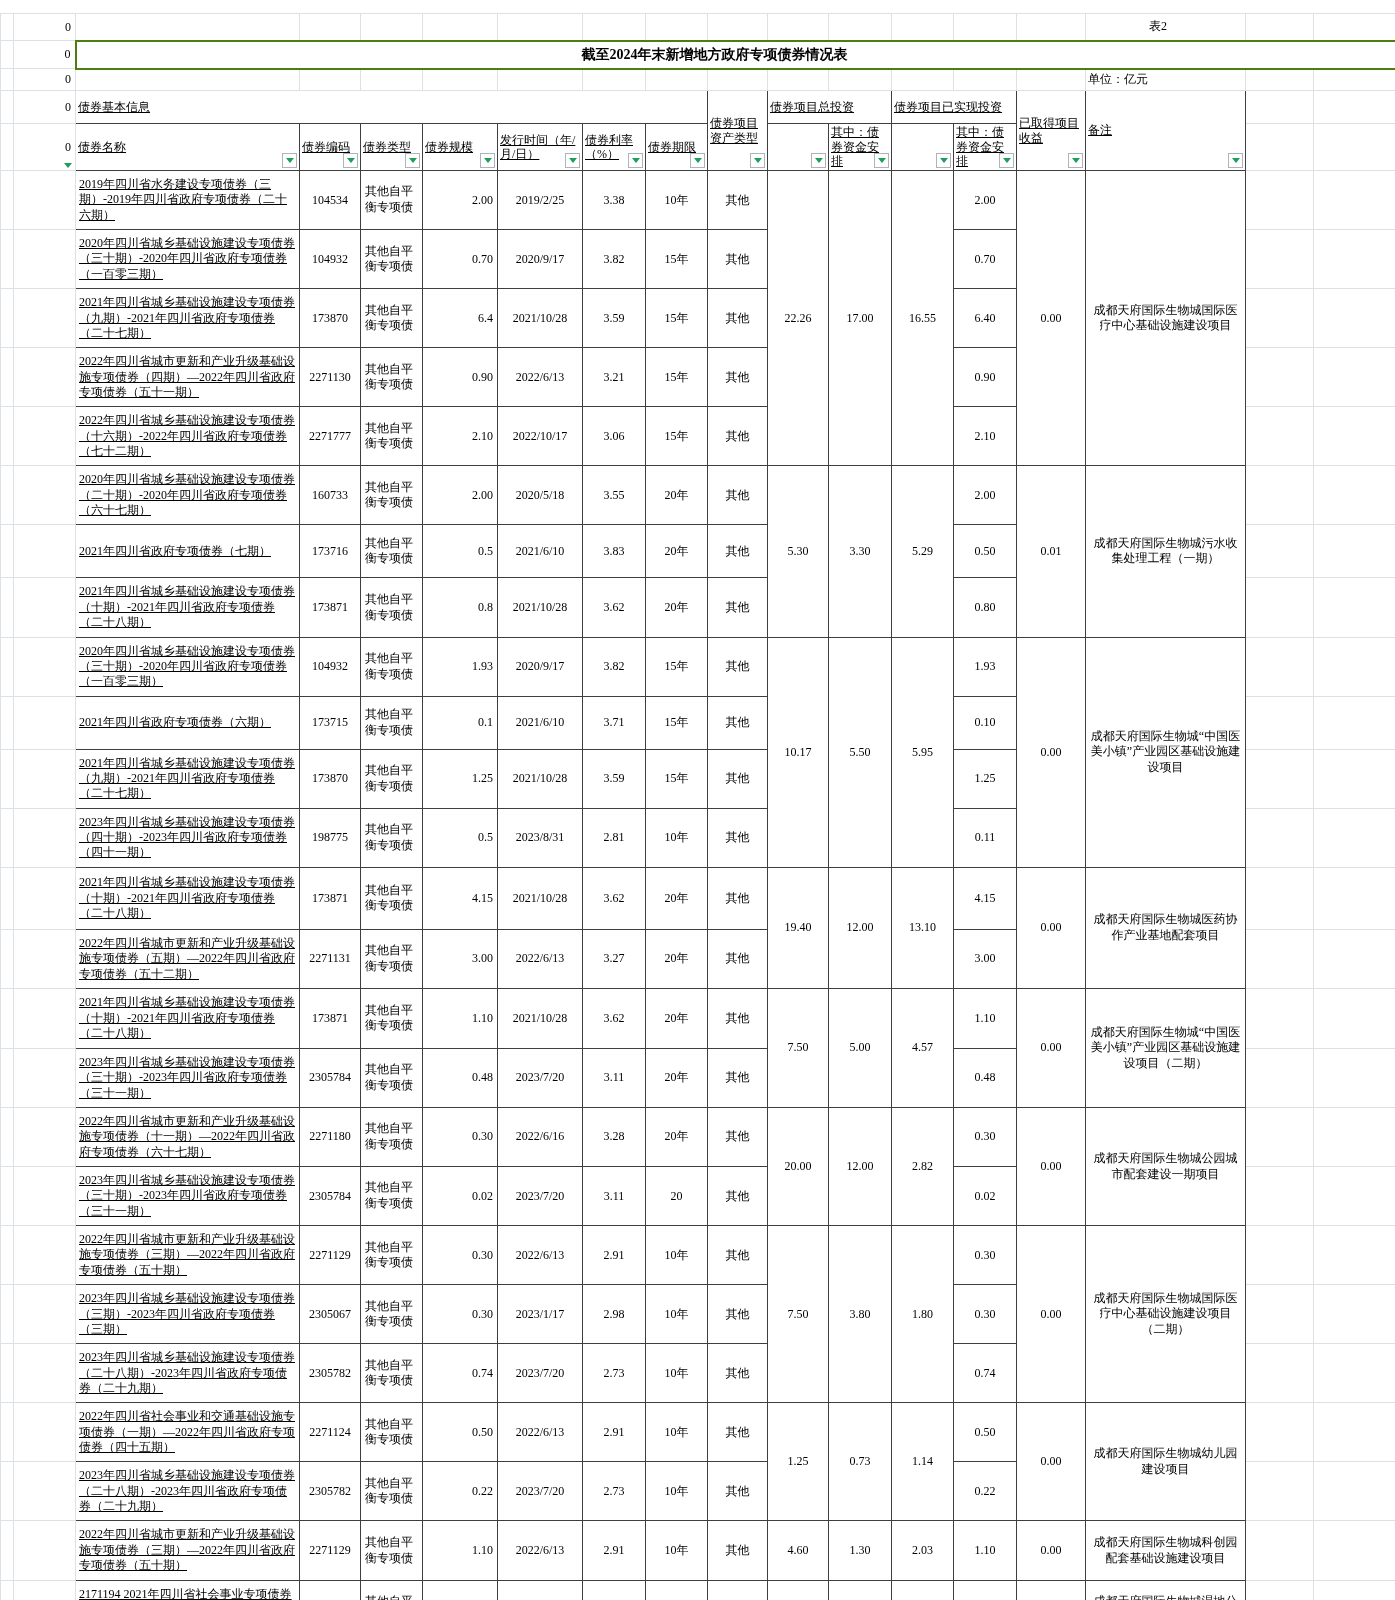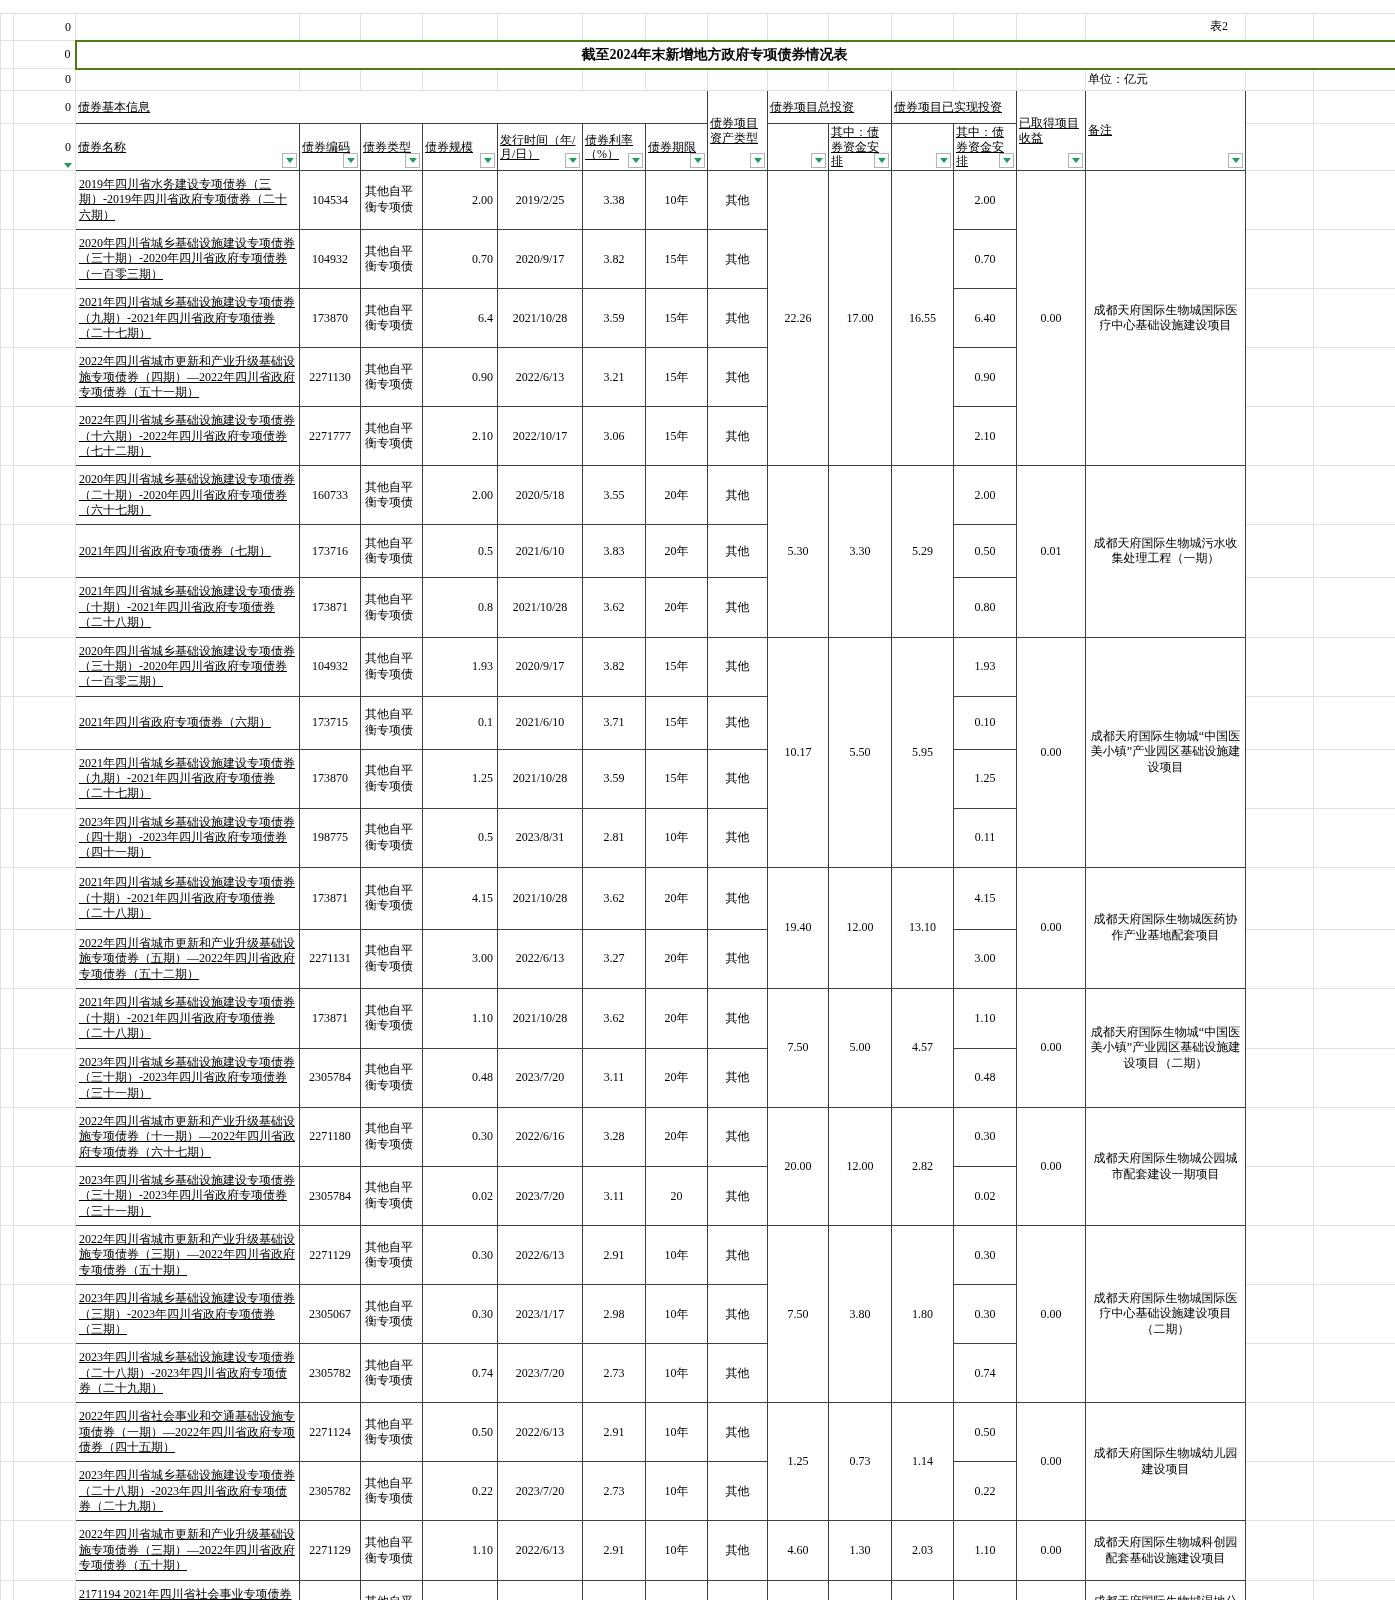--- a/index.html
+++ b/index.html
@@ -15,21 +15,21 @@
   .name{text-align:left;padding:6px 3px;line-height:1.28;text-decoration:underline;}
   .ctr{text-align:center;}
   .num{text-align:right;padding-right:4px;}
   .typ{text-align:left;padding:2px 4px;line-height:1.3;}
   .remark{text-align:center;line-height:1.3;padding:2px 4px;}
   .gb{border-bottom-width:2px;}
   .ol{border-left-width:2px;}
   .or{border-right-width:2px;margin-left:44px;}
   .ot{border-top-width:2px;}
   .title-cell{text-align:center;font-weight:bold;font-size:14px;padding-right:44px;border:2px solid #4d7c0f;}
-  .corner{text-align:right;padding-right:17px;}
+  .corner{text-align:center;padding-right:17px;}
   .unit{text-align:left;padding-left:2px;}
   .arrowbox{position:absolute;right:2px;bottom:2px;width:13px;height:13px;background:#fff;
     border:1px solid #aeb4ba;display:flex;align-items:center;justify-content:center;}
   .tri{width:0;height:0;border-left:4px solid transparent;border-right:4px solid transparent;
     border-top:5px solid #1e9e5a;}
   .rn-tri{position:absolute;right:3px;bottom:2px;}
 </style>
 </head>
 <body>
 

